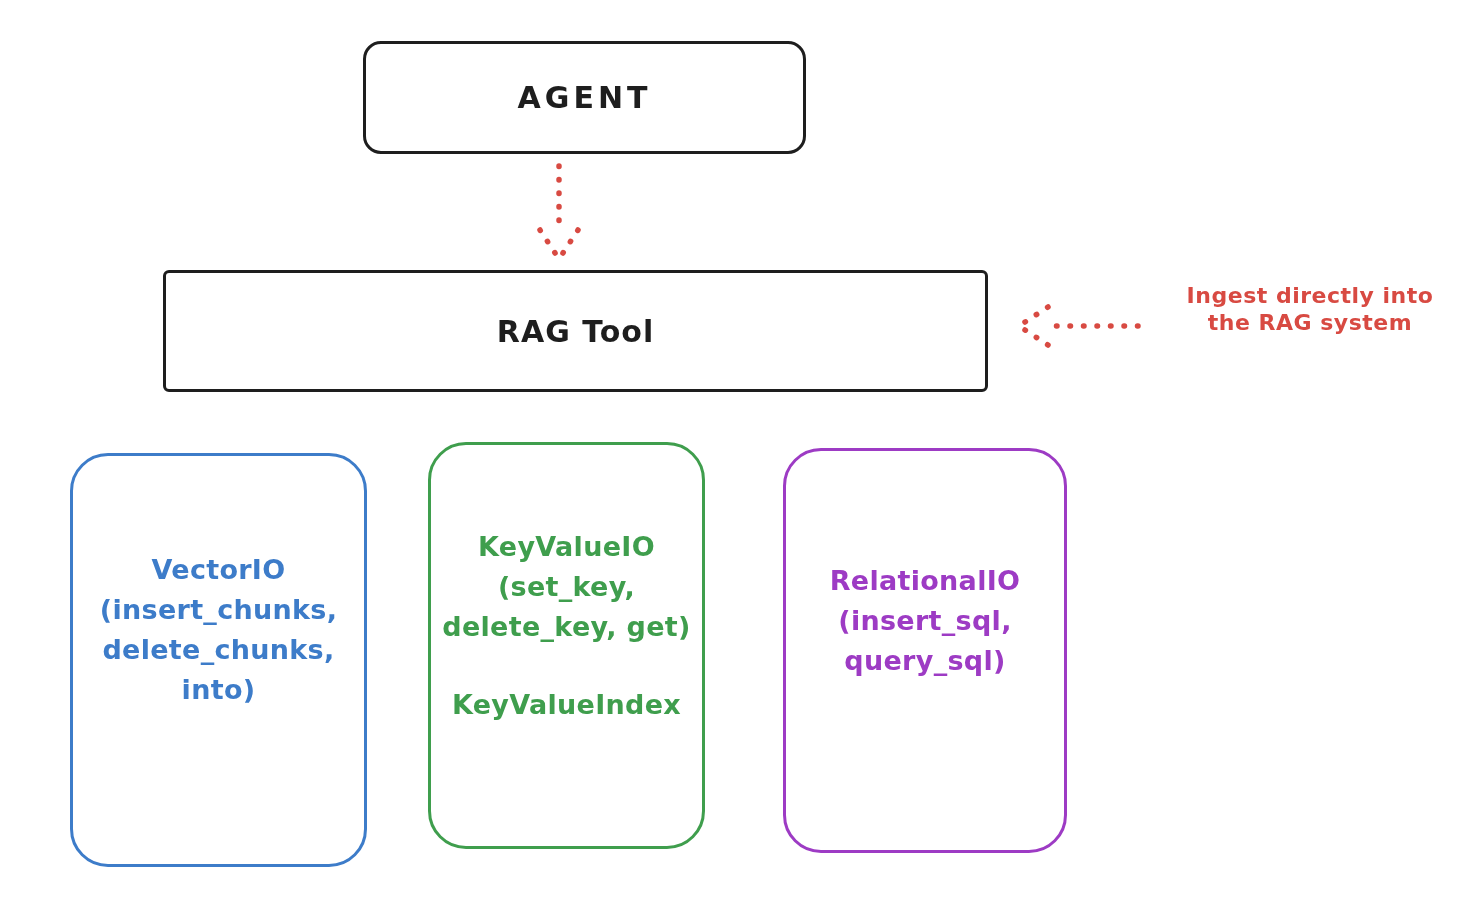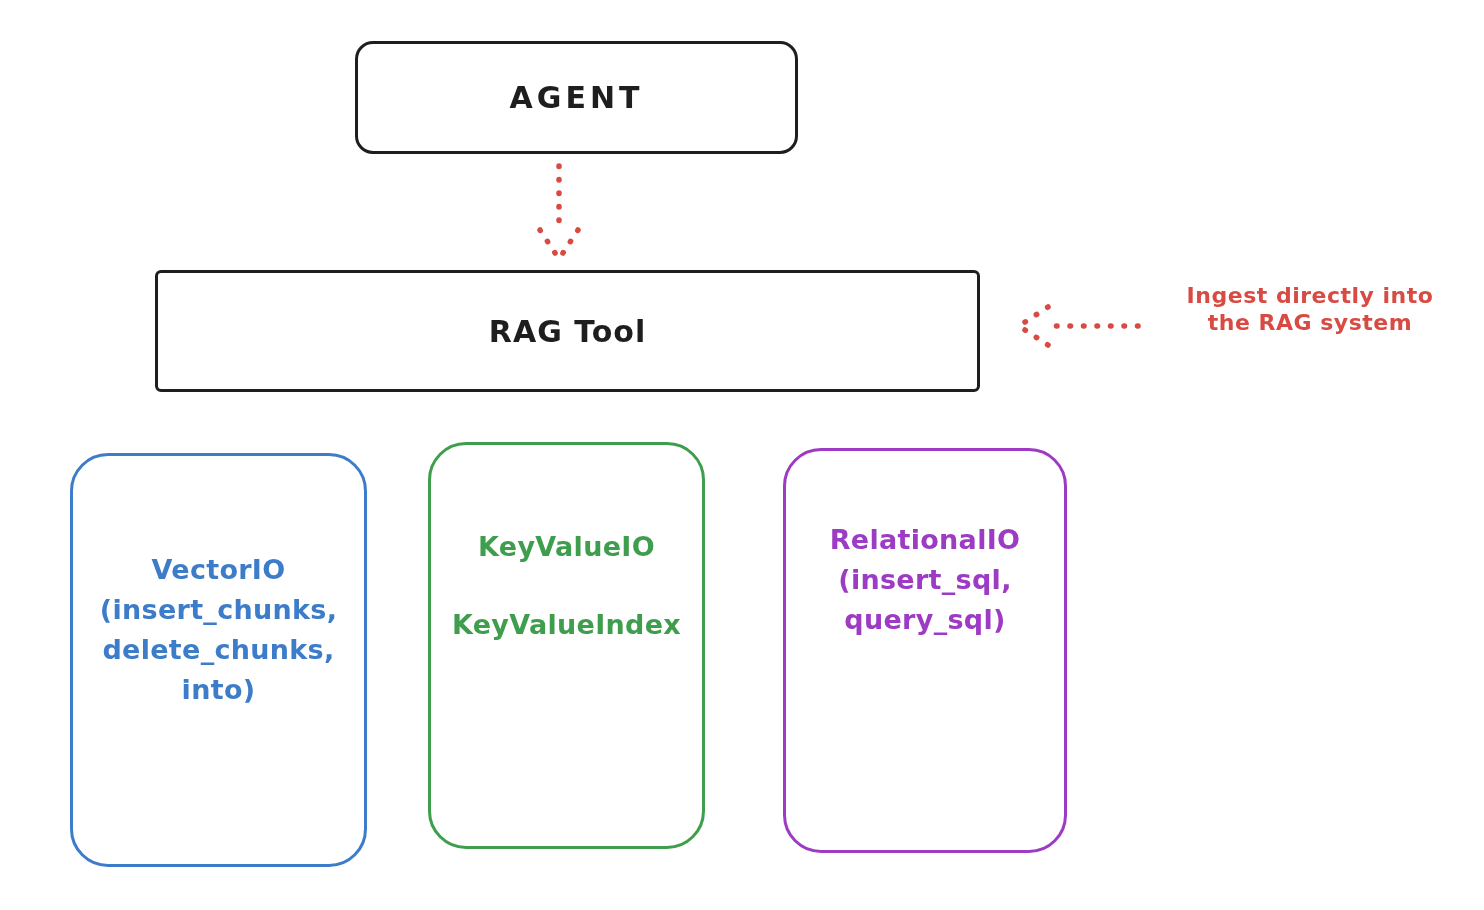--- a/index.html
+++ b/index.html
@@ -19,20 +19,21 @@
   
   .node {
     border: 3.5px solid var(--ink, #1e1e1e);
     border-radius: 20px;
     display: flex;
     align-items: center;
     justify-content: center;
     color: var(--ink, #1e1e1e);
     box-sizing: border-box;
     background: transparent;
+    margin-left: 8px;
   }
   .node-agent {
     left: 355px; top: 41px; width: 443px; height: 113px;
     border-radius: 18px;
   }
   .node-agent .node-label {
     font-size: 30px; font-weight: 600; letter-spacing: 4px;
   }
   .node-rag {
     left: 155px; top: 270px; width: 825px; height: 122px;
@@ -91,21 +92,21 @@
   .box-keyvalue {
     left: 428px; top: 442px; width: 277px; height: 407px;
     border-color: var(--green, #3f9e4d);
     color: var(--green, #3f9e4d);
     padding-top: 82px;
   }
   .box-relational {
     left: 783px; top: 448px; width: 284px; height: 405px;
     border-color: var(--purple, #9d3bc4);
     color: var(--purple, #9d3bc4);
-    padding-top: 69px;
+    padding-top: 110px;
   }
 </style>
 </head>
 <body>
 
 <div>
 
   <div class="abs node node-agent">
     <span class="node-label">AGENT</span>
   </div>
@@ -131,20 +132,22 @@
 
   <div class="abs iobox box-vector">
     <div class="title">VectorIO</div>
     <div class="methods">(insert_chunks,
 delete_chunks,
 into)</div>
   </div>
 
   <div class="abs iobox box-keyvalue">
     <div class="title">KeyValueIO</div>
+    <div class="methods">(set_key,
+delete_key, get)</div>
     <div class="index-label">KeyValueIndex</div>
   </div>
 
   <div class="abs iobox box-relational">
     <div class="title">RelationalIO</div>
     <div class="methods">(insert_sql,
 query_sql)</div>
   </div>
 
 </div>

